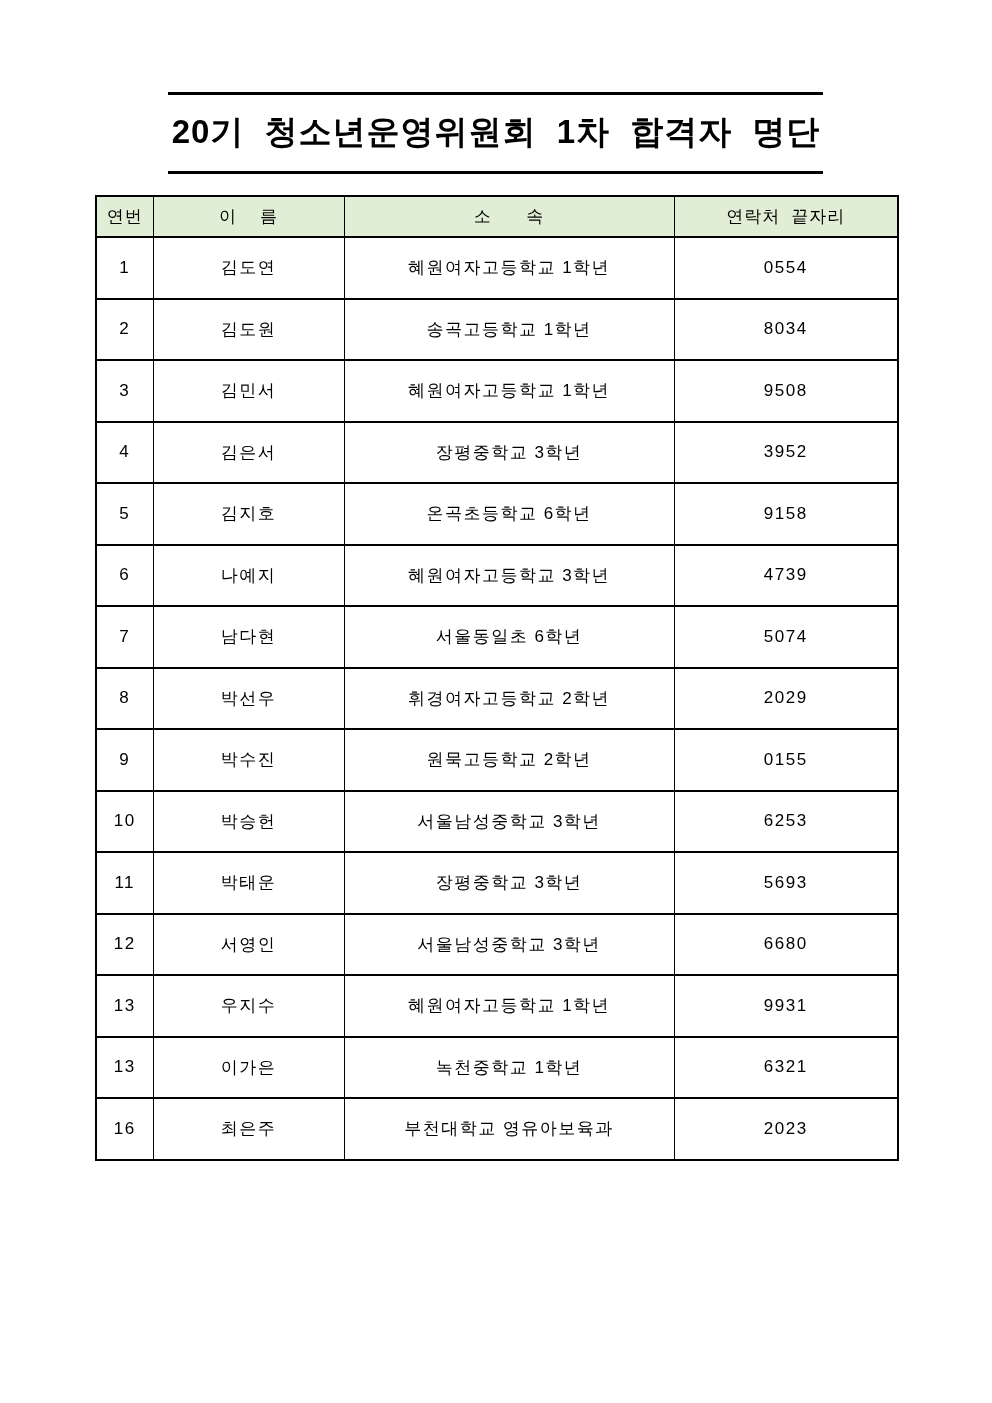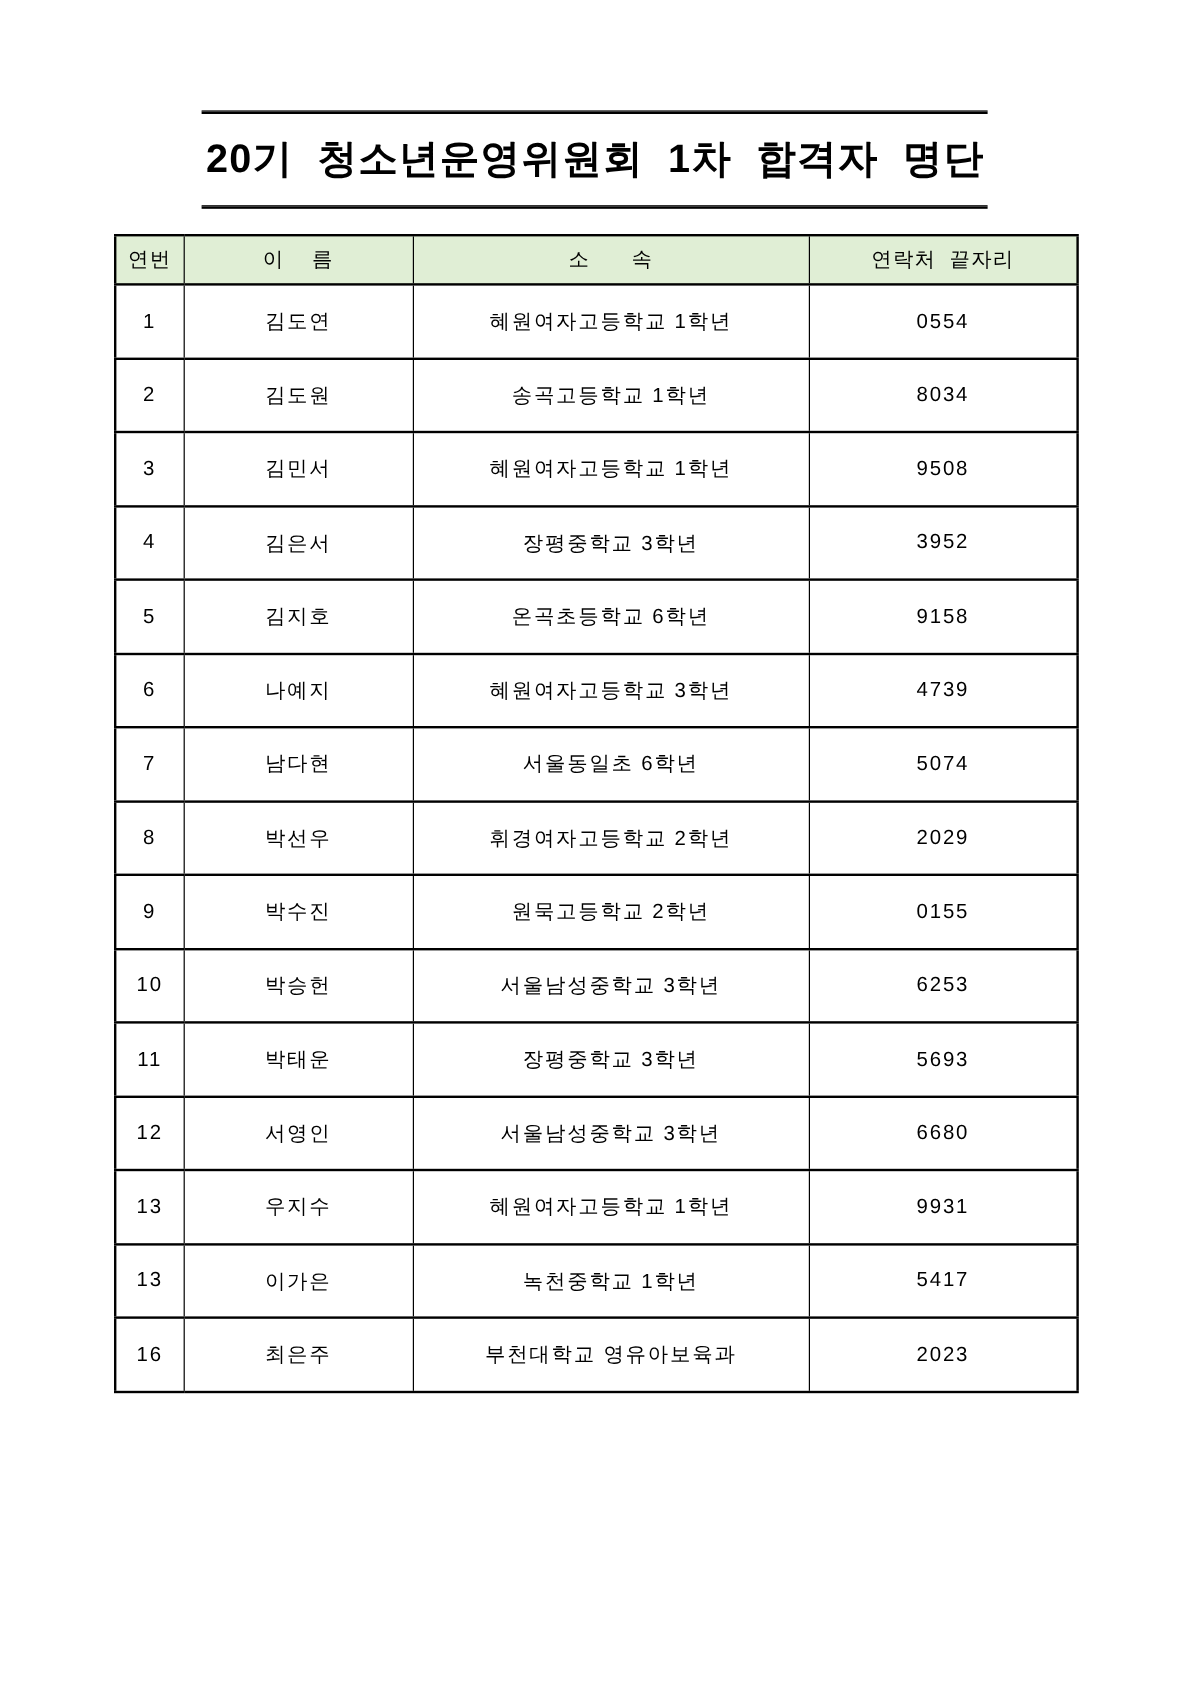--- a/index.html
+++ b/index.html
@@ -184,21 +184,21 @@
         <tr>
           <td>13</td>
           <td>우지수</td>
           <td>혜원여자고등학교 1학년</td>
           <td>9931</td>
         </tr>
         <tr>
           <td>13</td>
           <td>이가은</td>
           <td>녹천중학교 1학년</td>
-          <td>5417</td>
+          <td>6321</td>
         </tr>
         <tr>
           <td>16</td>
           <td>최은주</td>
           <td>부천대학교 영유아보육과</td>
           <td>2023</td>
         </tr>
       </tbody>
   </table>
 

